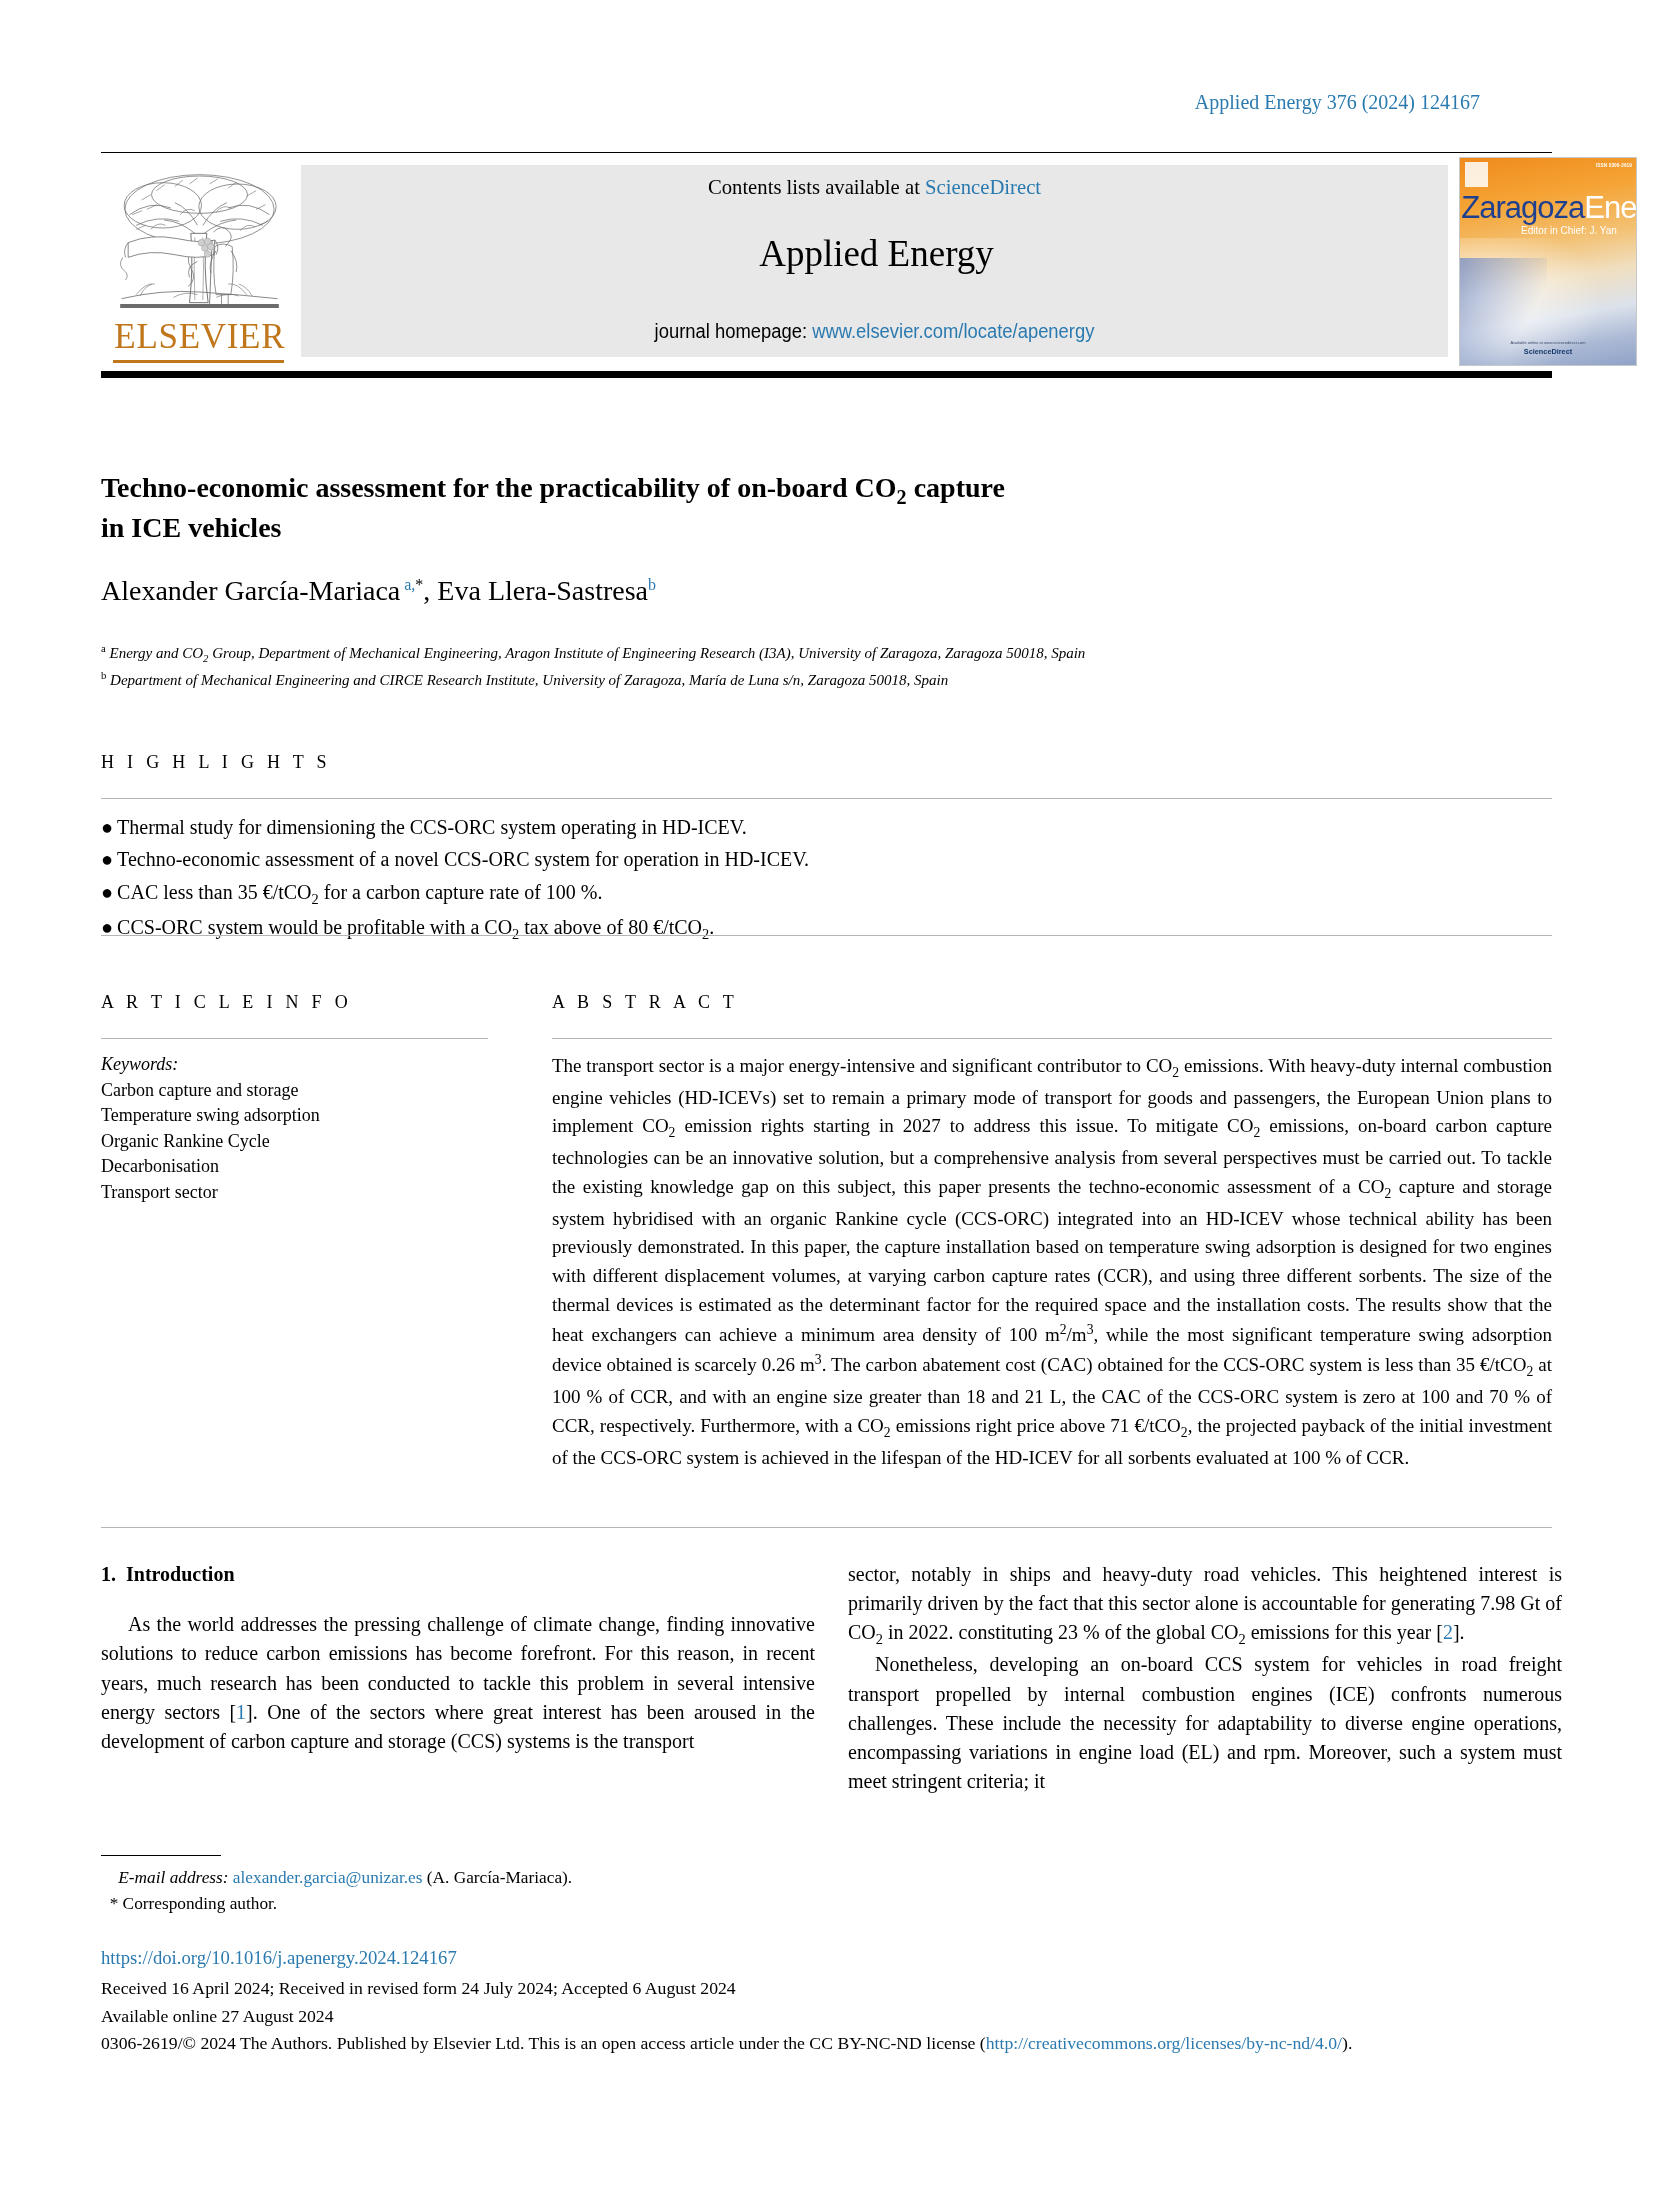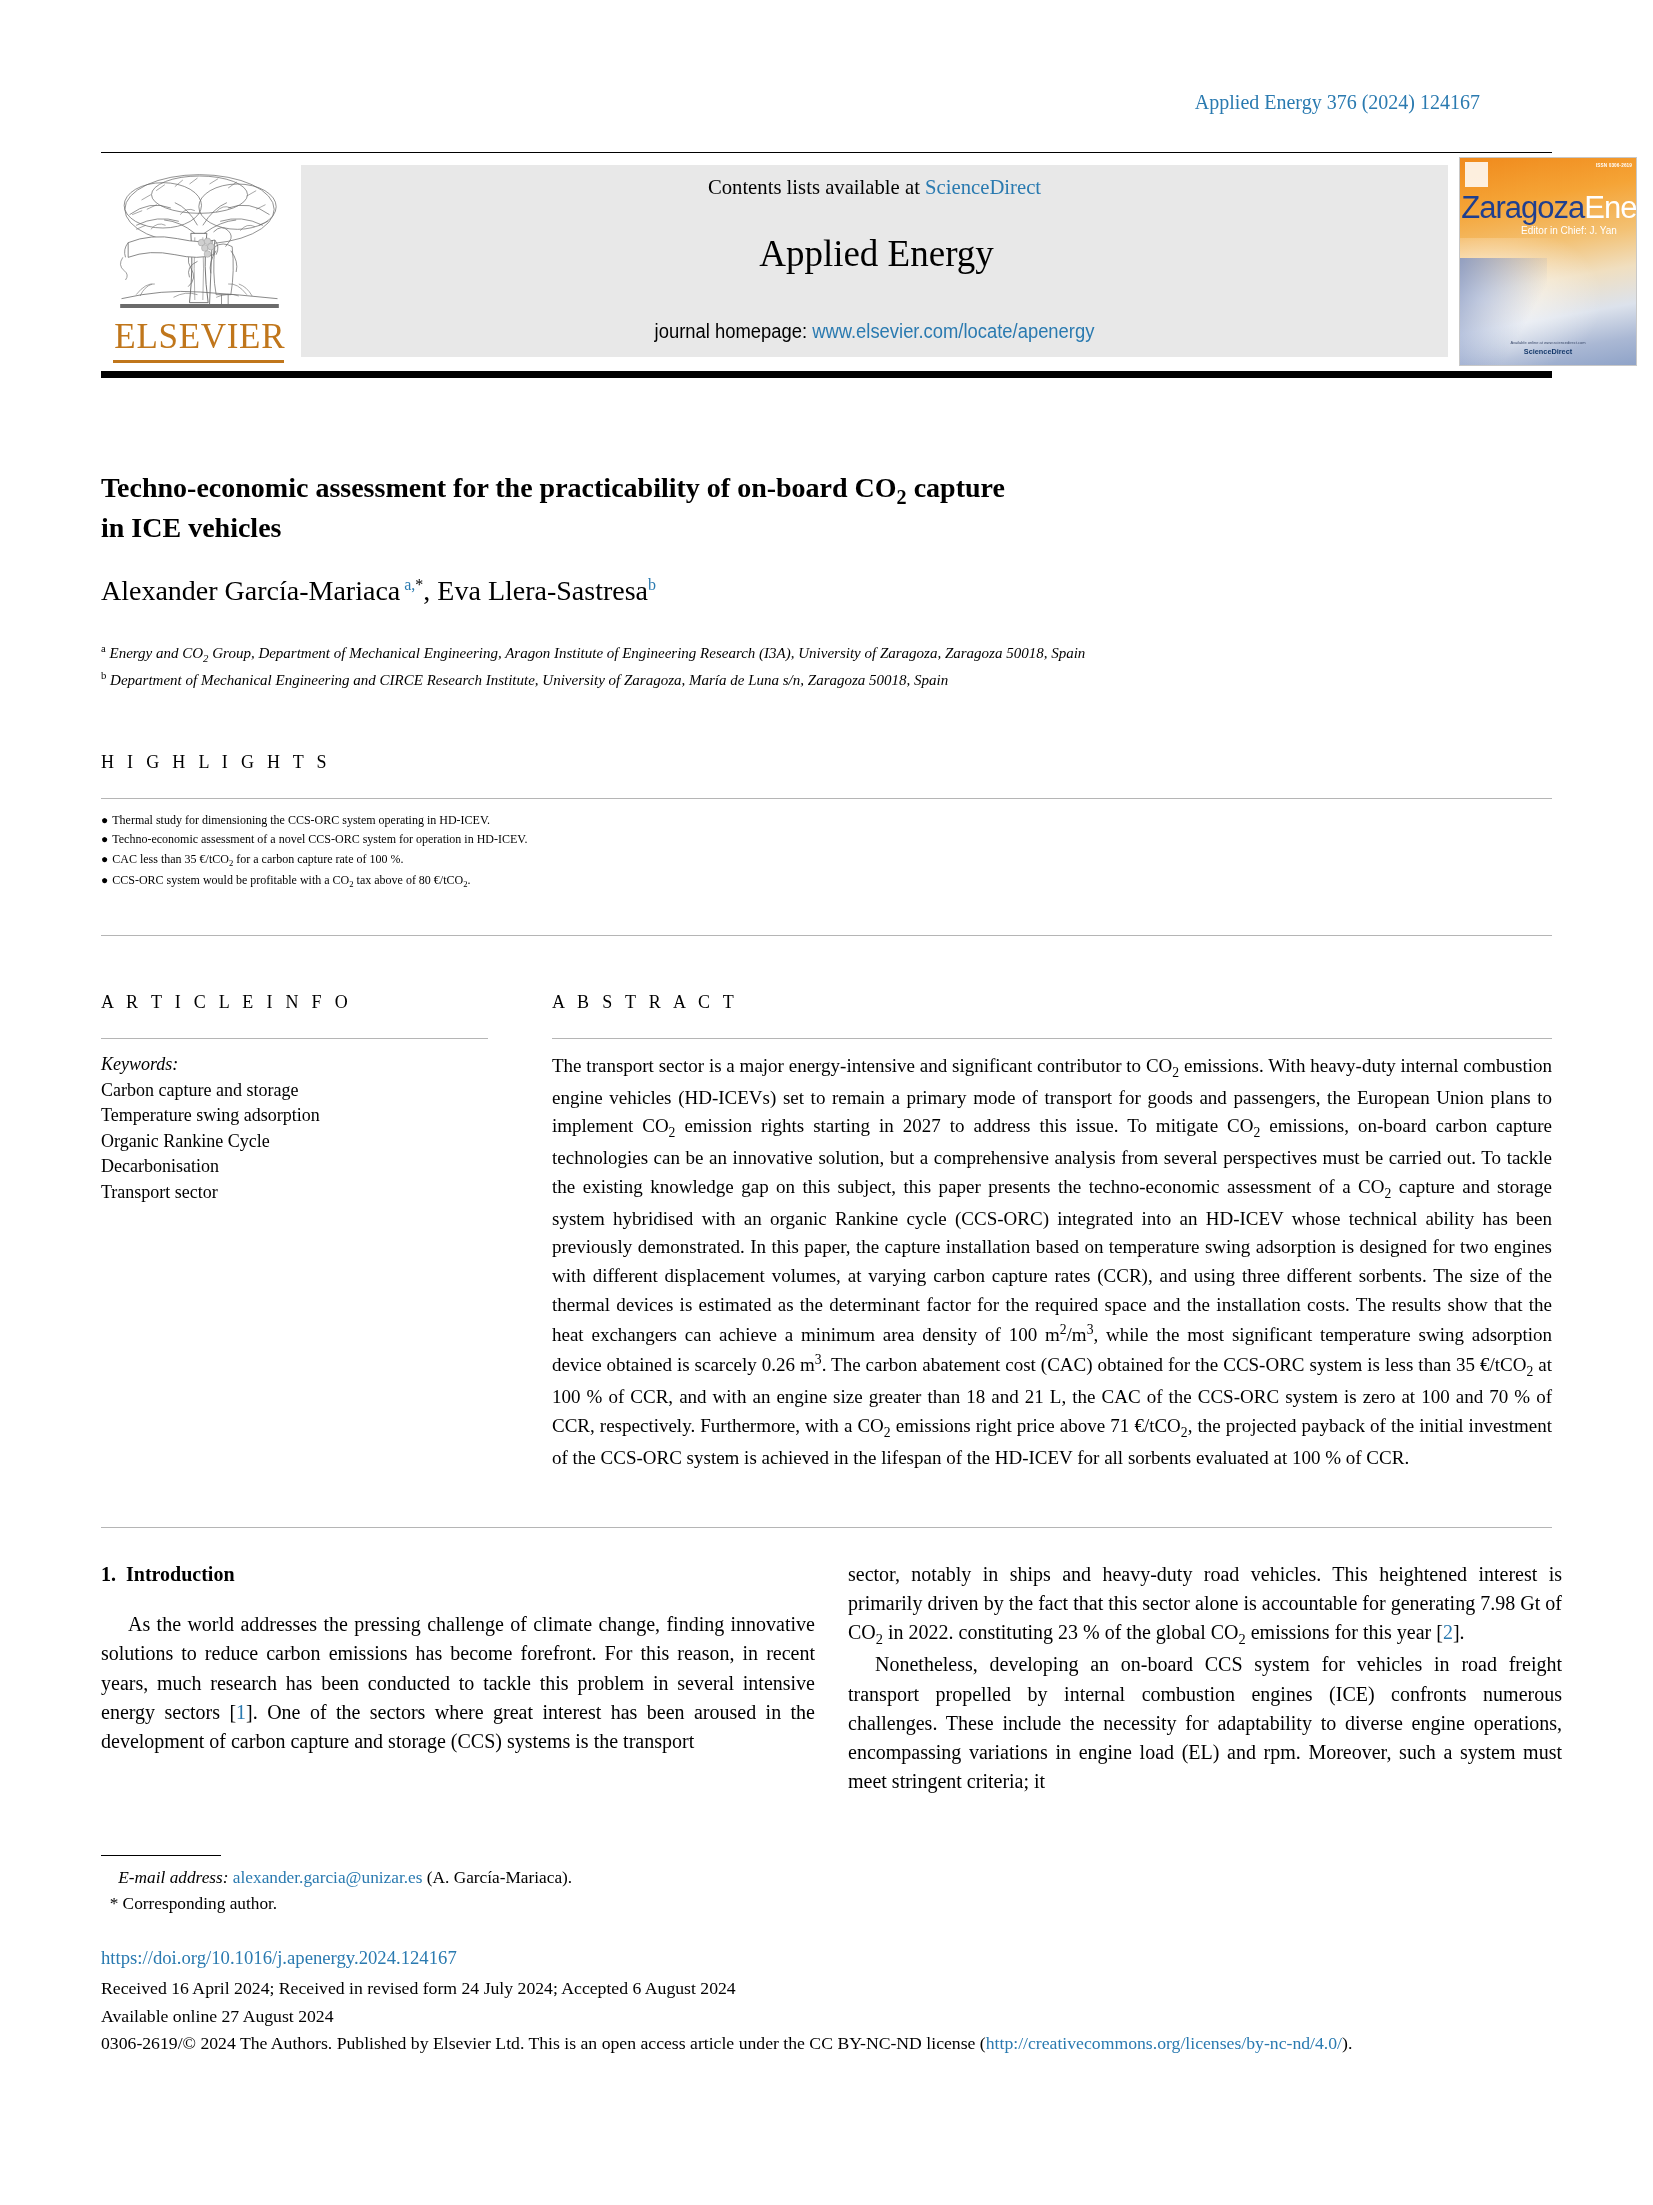--- a/index.html
+++ b/index.html
@@ -116,21 +116,21 @@
   .affil .mark { font-style:normal; font-size:10.7px; vertical-align:super; }
 
   
   .rule-thin { position:absolute; background:#b5b5b5; height:0.7px; }
   .sec-label {
     font-family:"Liberation Serif", serif; font-size:18px; letter-spacing:4.3px;
   }
   .highlights-head { position:absolute; left:101px; top:752px; }
   .hl-rule-top  { left:101px; top:798px; width:1451px; }
   .highlights-list { position:absolute; left:101px; top:811px; width:1134px; }
-  .hl-item { font-size:12px; line-height:1.62; font-family:"Liberation Serif", serif; }
+  .hl-item { font-size:20px; line-height:1.62; font-family:"Liberation Serif", serif; }
   .hl-item .bull { margin-right:4px; }
   .hl-rule-bot  { left:101px; top:935px; width:1451px; }
 
   
   .ai-head { position:absolute; left:101px; top:992px; }
   .ai-rule { left:101px; top:1038px; width:387px; }
   .ai-body {
     position:absolute; left:101px; top:1052px; width:400px;
     font-size:18px; line-height:1.42; font-family:"Liberation Serif", serif;
   }

